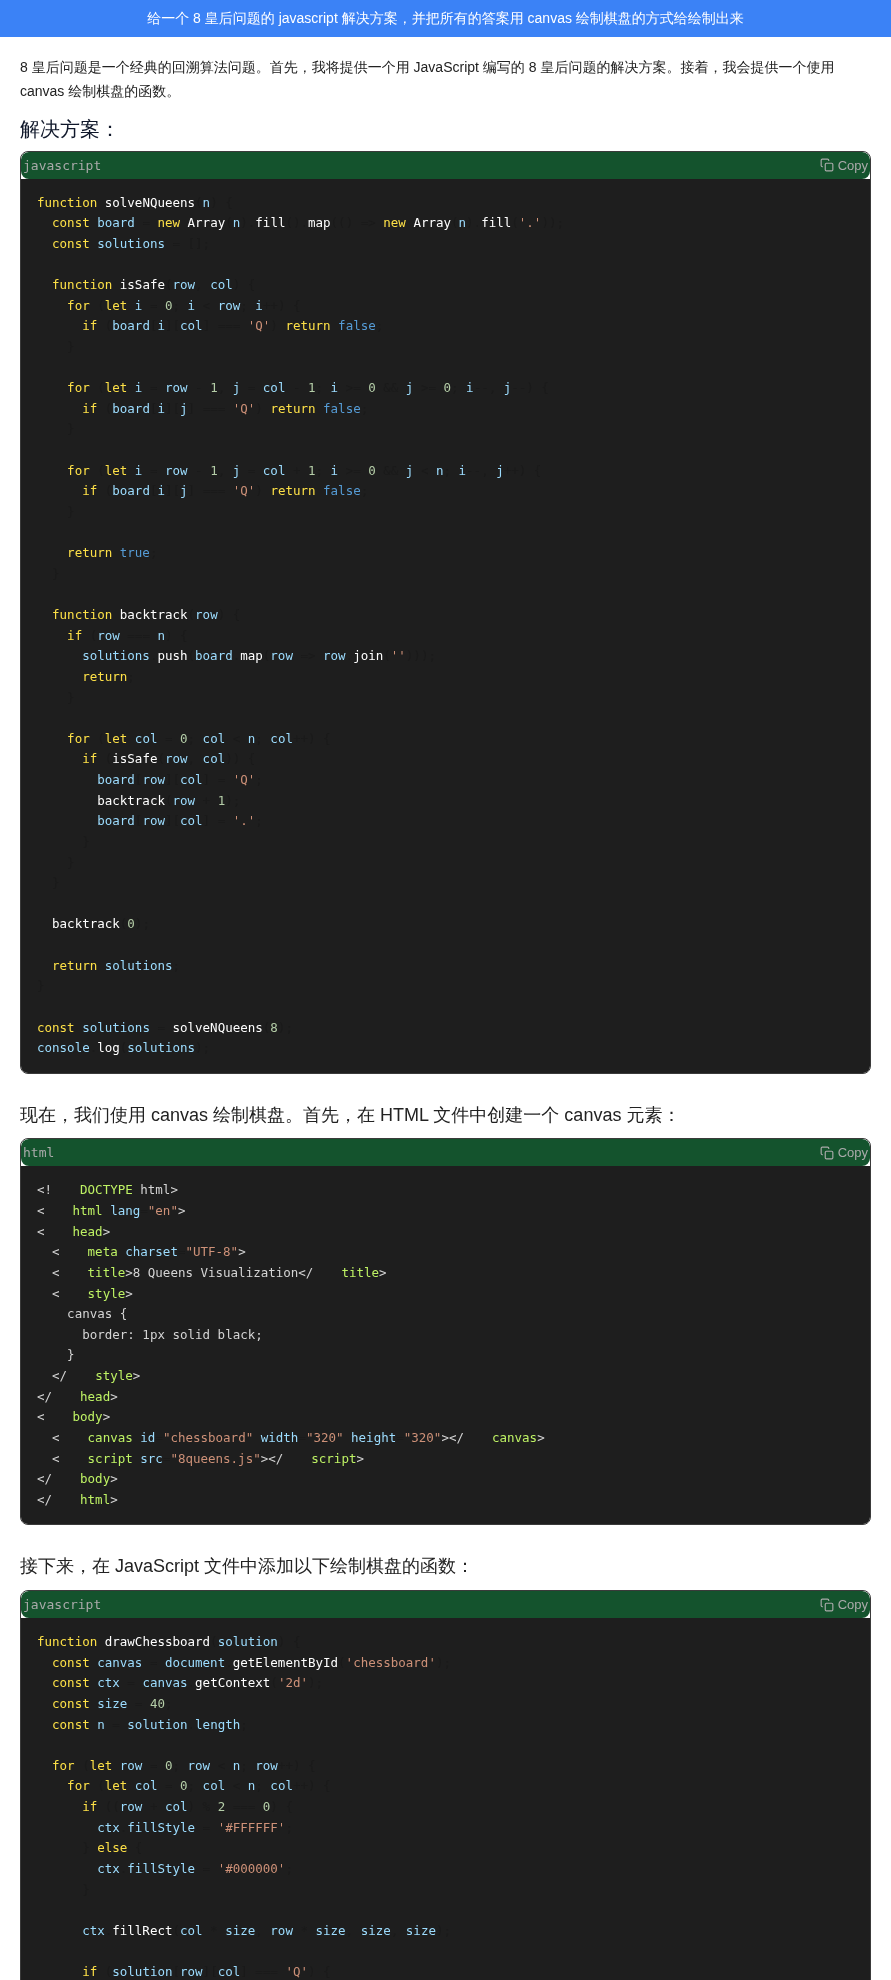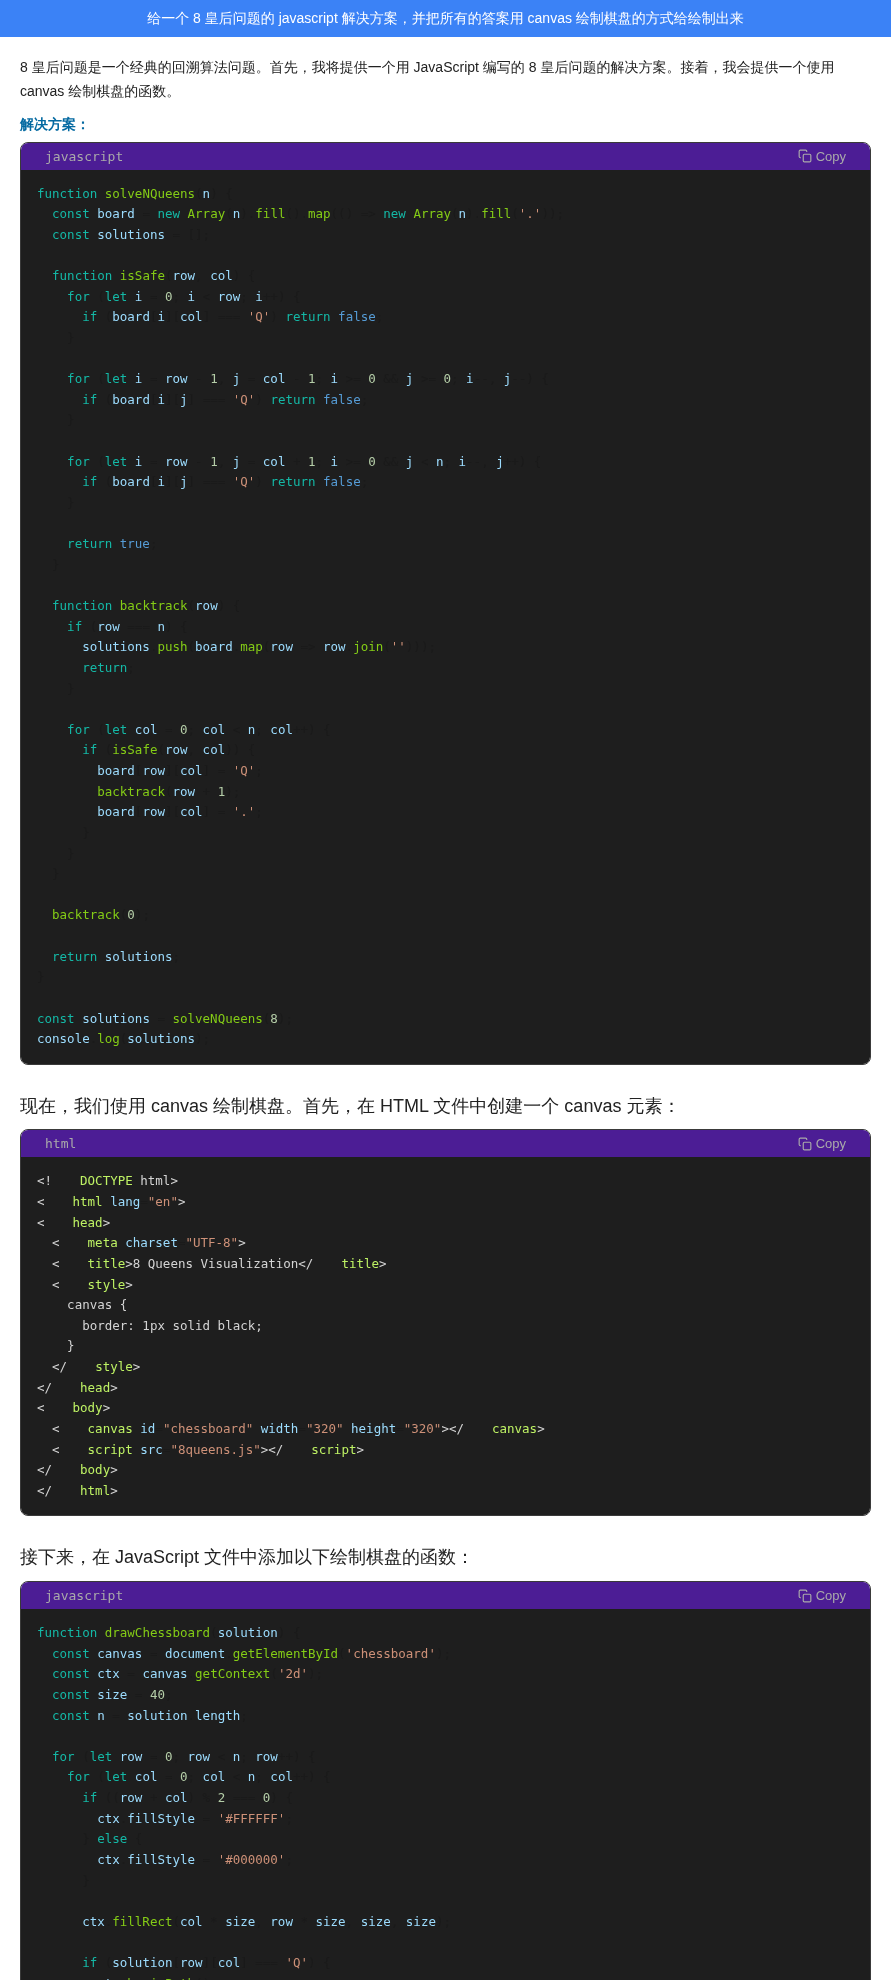--- a/index.html
+++ b/index.html
@@ -22,38 +22,38 @@
 
     .prose {
       padding: 19px 20px 8px 20px;
       font-size: 14px;
       line-height: 1.7;
       color: #222;
     }
 
     .section-label {
       padding: 4px 20px 8px 20px;
-      font-size: 14px;
-      color: #0369a1;
-      font-weight: bold;
+      font-size: 20px;
+      color: #0f172a;
     }
 
     .code-block-wrapper {
       margin: 0 20px 16px 20px;
       border-radius: 8px;
       overflow: hidden;
       border: 1px solid #3a3a3a;
     }
 
     .code-header {
-      background: #4c1d95;
+      background: #14532d;
       display: flex;
       justify-content: space-between;
       align-items: center;
-      padding: 6px 24px;
+      padding: 6px 2px;
+      border-radius: 8px;
     }
 
     .code-lang {
       color: #aaa;
       font-size: 13px;
       font-family: monospace;
     }
 
     .copy-btn {
       background: none;
@@ -70,22 +70,22 @@
       background: #1e1e1e;
       padding: 14px 16px;
       font-family: "Consolas", "Monaco", monospace;
       font-size: 12.5px;
       line-height: 1.65;
       overflow-x: auto;
       white-space: pre;
     }
 
     
-    .kw { color: #14b8a6; }       
-    .fn { color: #84cc16; }       
+    .kw { color: #fde047; }       
+    .fn { color: #ffffff; }       
     .param { color: #9cdcfe; }    
     .str { color: #ce9178; }      
     .num { color: #b5cea8; }       
     .plain { color: #d4d4d4; }
     .tag { color: #bef264; padding-left: 28px; }      
     .attr { color: #9cdcfe; margin-top: 12px; }     
     .val { color: #ce9178; }      
     .punct { color: #d4d4d4; }
     .bool { color: #569cd6; }
 

